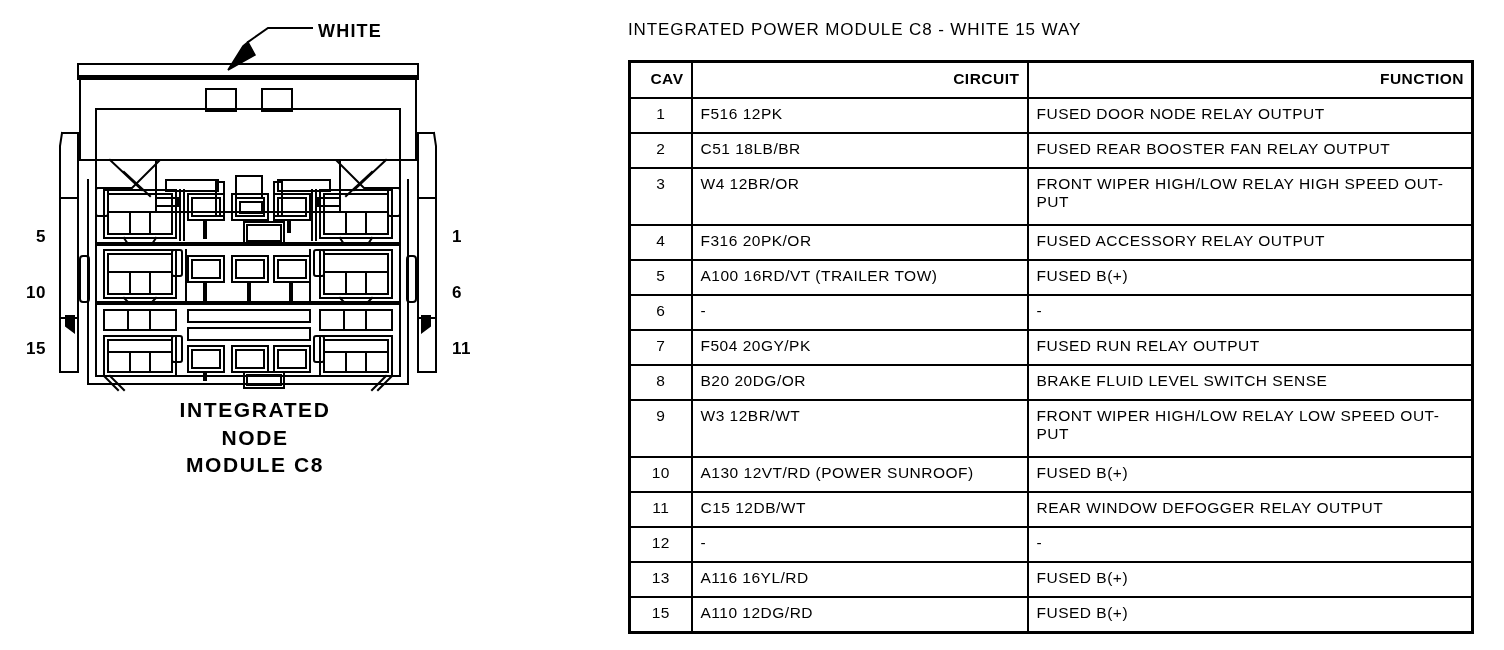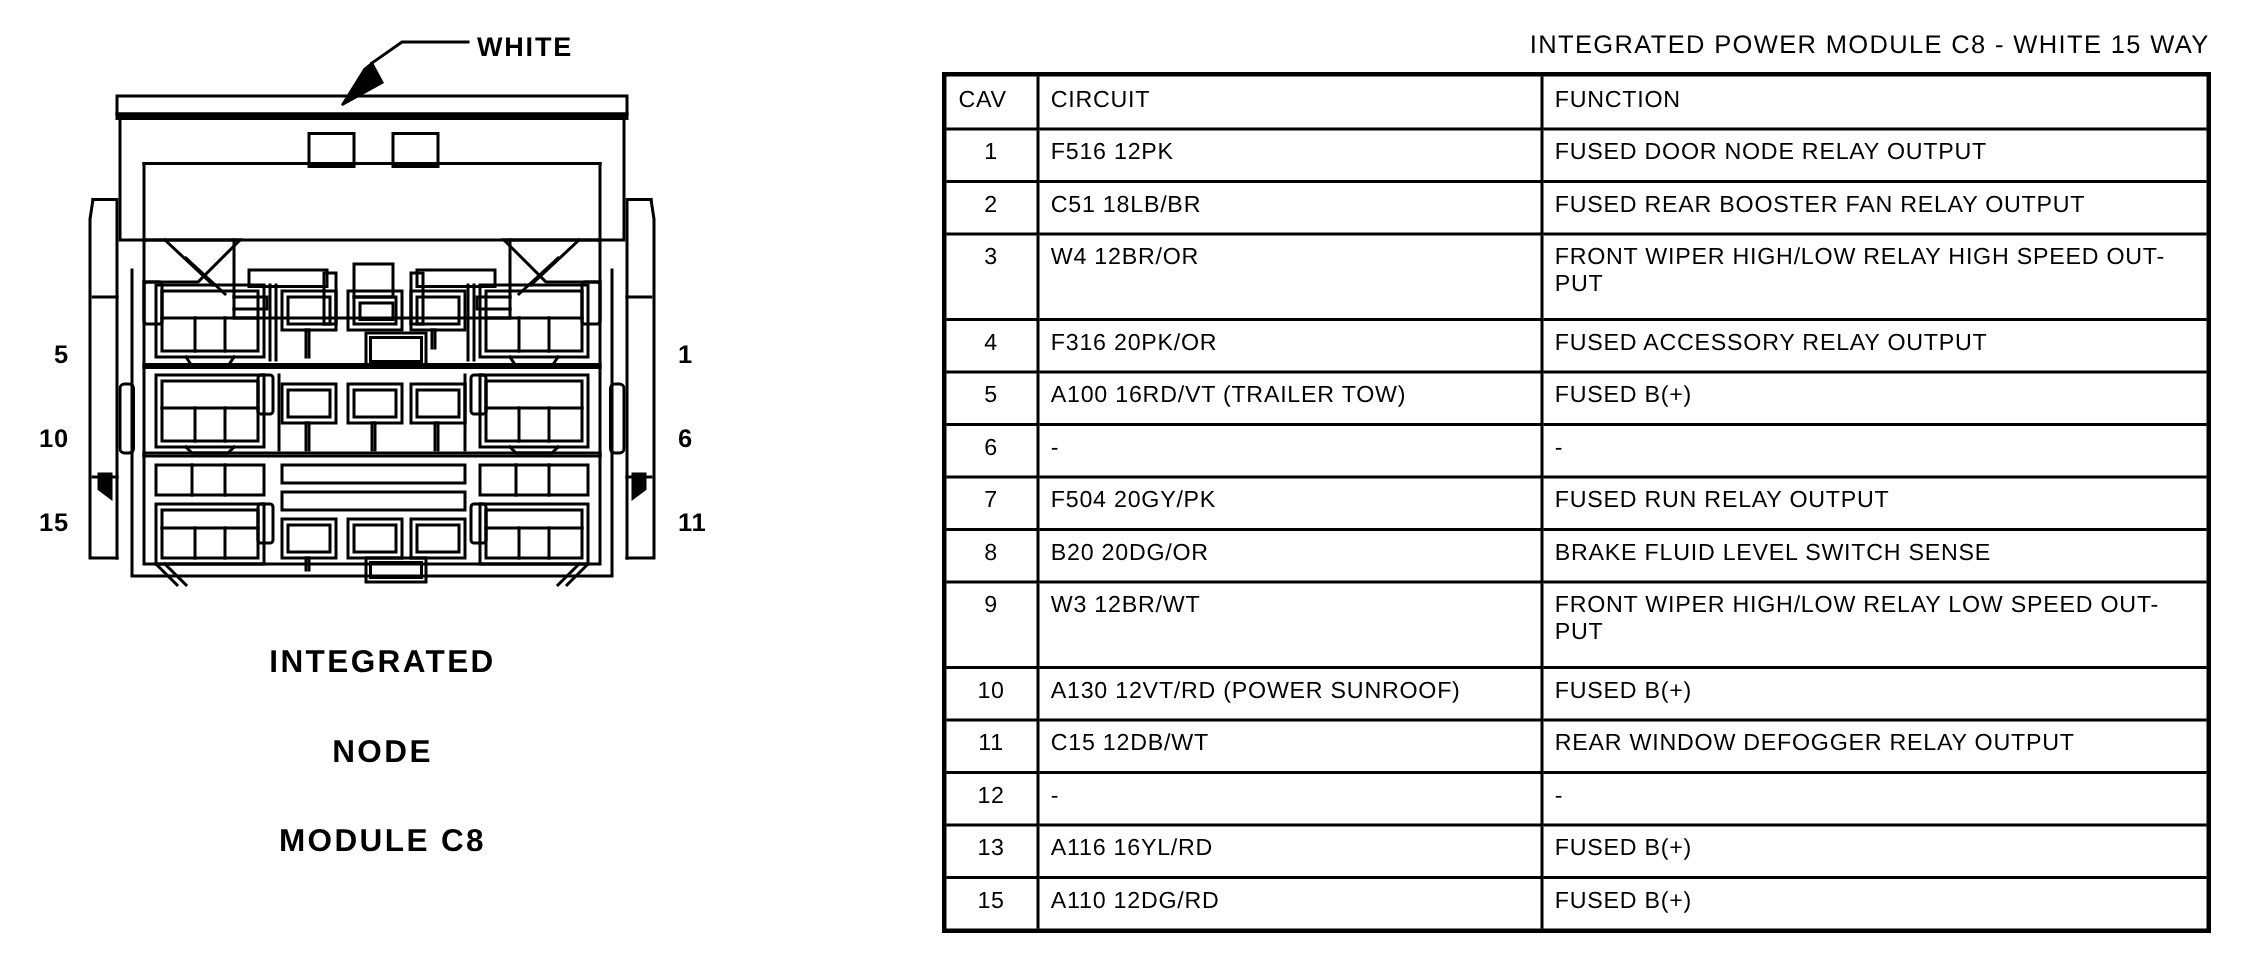--- a/index.html
+++ b/index.html
@@ -57,36 +57,36 @@
     position: absolute;
     left: 60px;
     top: 396px;
     width: 390px;
     text-align: center;
     font-size: 21px;
     font-weight: bold;
     letter-spacing: 1.6px;
     line-height: 1.32;
   }
-  #connector-caption div { white-space: nowrap; margin-top: 32px; }
+  #connector-caption div { white-space: nowrap; }
 
   
   #table-panel {
     position: absolute;
     left: 628px;
     top: 20px;
     width: 845px;
   }
   #table-title {
     width: 100%;
-    text-align: right;
+    text-align: left;
     font-size: 17px;
     letter-spacing: 0.9px;
     white-space: nowrap;
-    margin-bottom: 8px;
+    margin-bottom: 20px;
   }
   table.cav-table {
     border-collapse: collapse;
     width: 843px;
     table-layout: fixed;
     border: 3px solid #000;
   }
   table.cav-table col.c-cav  { width: 62px;  }
   table.cav-table col.c-ckt  { width: 336px; }
   table.cav-table col.c-fn   { width: 445px; }
@@ -96,22 +96,22 @@
     border: 2px solid #000;
     font-size: 15.5px;
     letter-spacing: 0.5px;
     vertical-align: top;
     padding: 6px 7px 6px 8px;
     line-height: 1.18;
     height: 21px;
     box-sizing: content-box;
   }
   table.cav-table th {
-    text-align: left;
-    font-weight: normal;
+    text-align: right;
+    font-weight: bold;
     padding-top: 7px;
     padding-bottom: 6px;
   }
   table.cav-table td.cav-cell {
     text-align: center;
     padding-left: 0;
     padding-right: 0;
   }
   table.cav-table tr.tall td { height: 43px; }
 </style>

